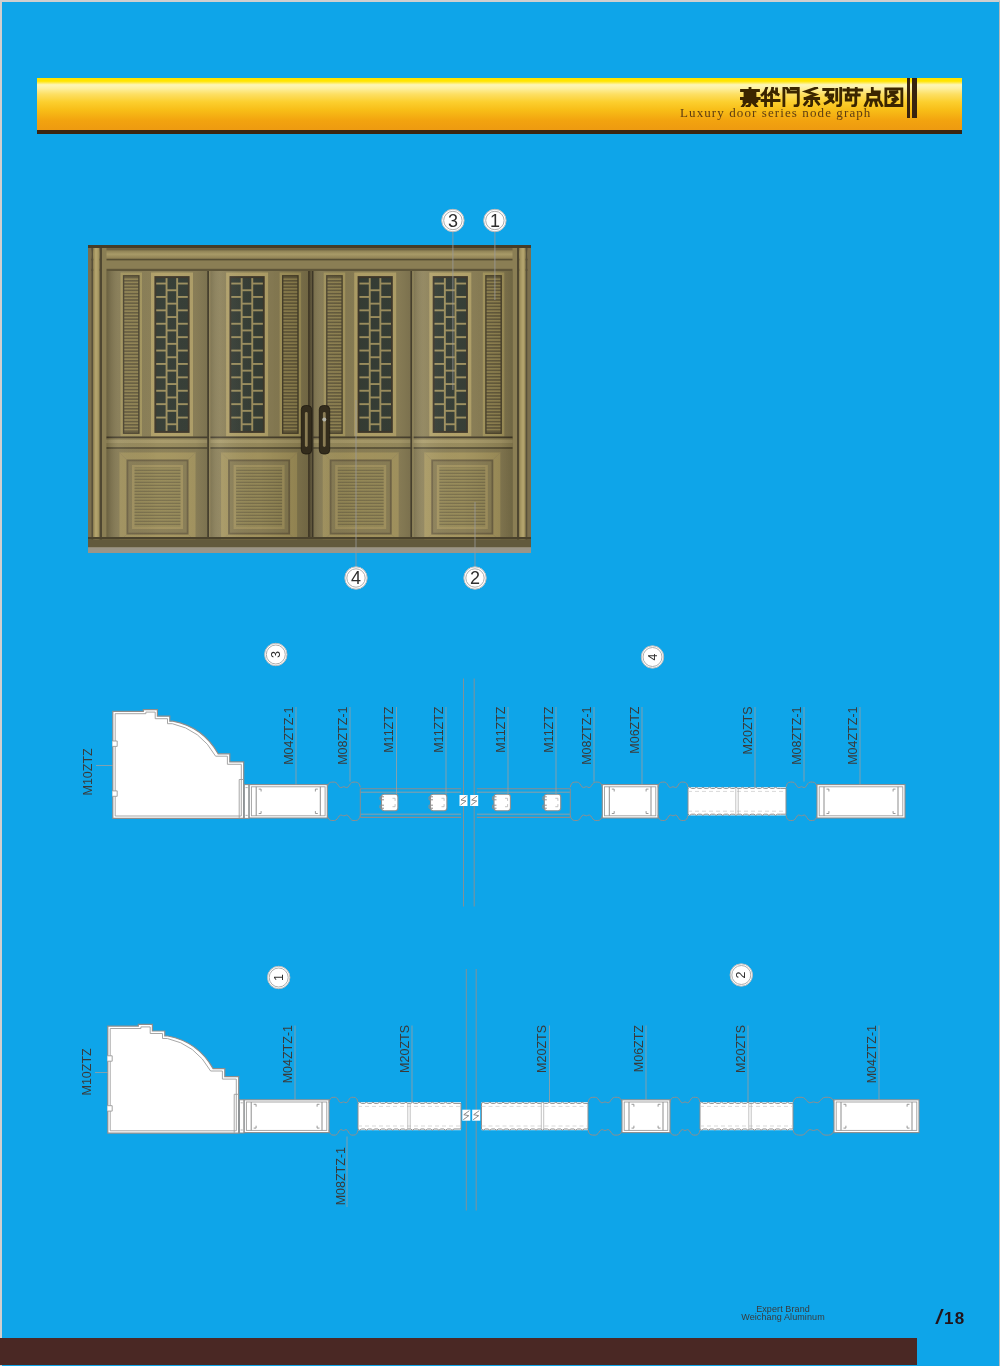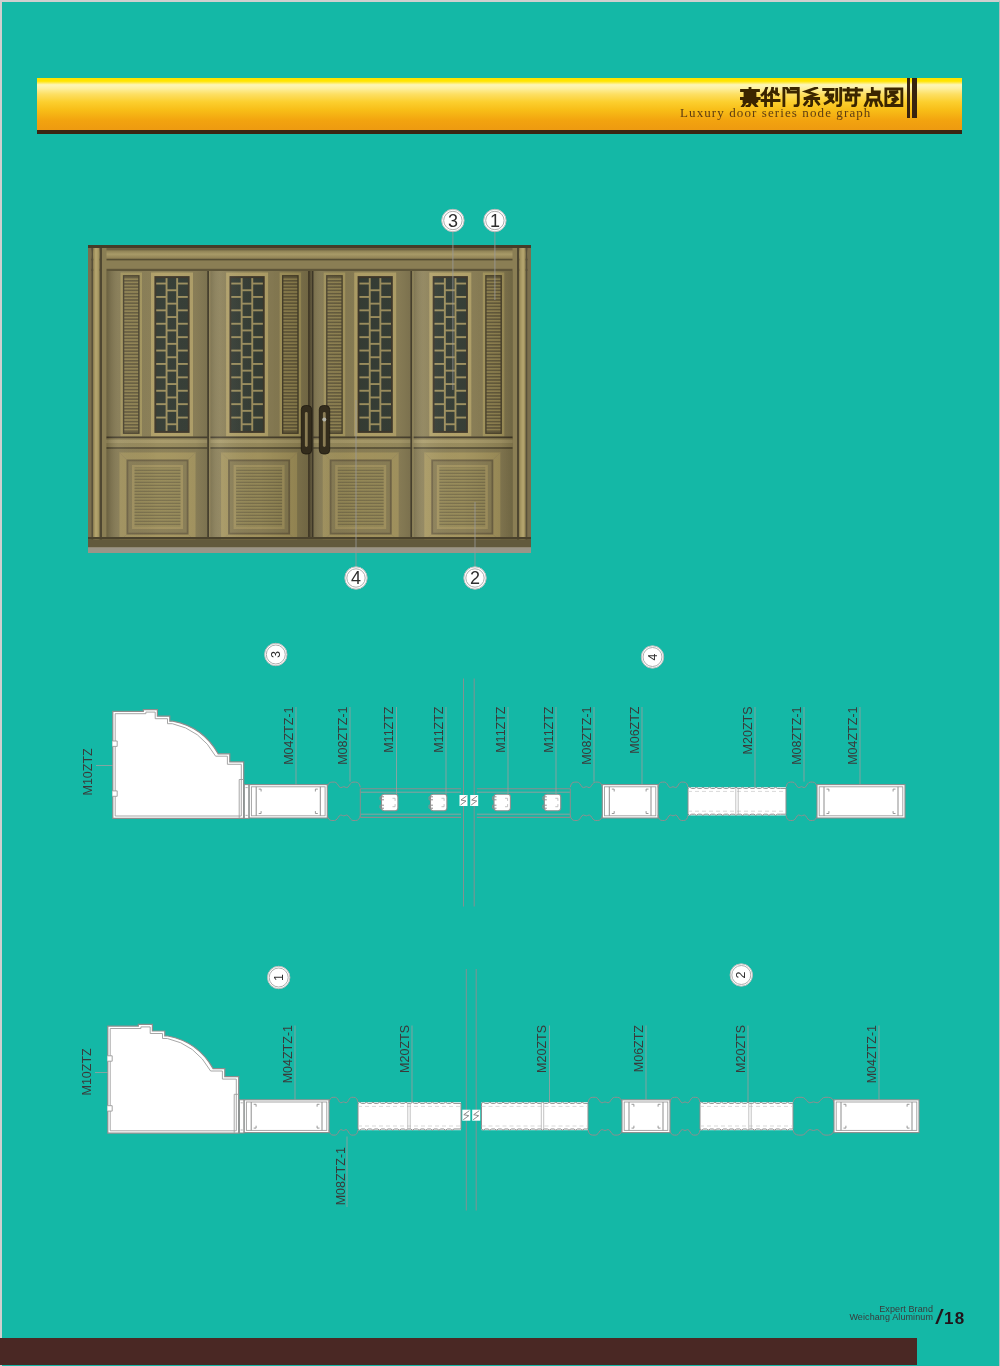--- a/index.html
+++ b/index.html
@@ -1,15 +1,15 @@
 <!DOCTYPE html>
 <html><head><meta charset="utf-8">
 <style>
 html,body{margin:0;padding:0;background:#fff;}
-#page{position:relative;width:1000px;height:1366px;background:#14b8a6;overflow:hidden;font-family:"Liberation Sans",sans-serif;}
+#page{position:relative;width:1000px;height:1366px;background:#0ea5e9;overflow:hidden;font-family:"Liberation Sans",sans-serif;}
 .abs{position:absolute;}
 </style></head>
 <body>
 <div id="page">
 
 <div class="abs" style="left:0px;top:0px;width:997px;height:1364px;border-top:2px solid #cfcfcf;border-left:2px solid #cfcfcf;border-right:1px solid #b9b9b9;border-bottom:1px solid #c9c9c9;"></div>
 
 <div class="abs" style="left:37px;top:78px;width:925px;height:52px;background:linear-gradient(180deg,#ffe400 0%,#ffe400 6%,#fdf6b8 13%,#fdf0a0 20%,#fddf63 31%,#fccf2e 46%,#f8bd17 62%,#f2a30f 82%,#ee9a10 100%);"></div>
 
 <div class="abs" style="left:37px;top:130px;width:925px;height:4.2px;background:#3a2512;"></div>
@@ -588,17 +588,17 @@
 
 <circle cx="356" cy="578" r="11.2" fill="#fff" stroke="#bbbbbb" stroke-width="1"></circle>
       <circle cx="356" cy="578" r="9.2" fill="none" stroke="#adadad" stroke-width="1"></circle>
       <text x="356" y="584.3" text-anchor="middle" font-size="18" fill="#2f2f2f">4</text>
 
 <circle cx="475" cy="578" r="11.2" fill="#fff" stroke="#bbbbbb" stroke-width="1"></circle>
       <circle cx="475" cy="578" r="9.2" fill="none" stroke="#adadad" stroke-width="1"></circle>
       <text x="475" y="584.3" text-anchor="middle" font-size="18" fill="#2f2f2f">2</text>
 </svg>
 
-<div class="abs" style="left:633px;top:1306px;width:300px;text-align:right;font-size:9px;line-height:7.9px;color:#3a3a3a;letter-spacing:0.1px;">Expert Brand<br>Weichang Aluminum</div>
+<div class="abs" style="left:633px;top:1306px;width:300px;text-align:center;font-size:9px;line-height:7.9px;color:#3a3a3a;letter-spacing:0.1px;">Expert Brand<br>Weichang Aluminum</div>
 
 <div class="abs" style="left:936px;top:1304.5px;width:60px;font-weight:bold;color:#21141a;font-size:17px;letter-spacing:1.2px;"><span style="font-size:21px;font-style:italic;margin-right:1px;">/</span>18</div>
 
 <div class="abs" style="left:0px;top:1337.5px;width:916.5px;height:27px;background:#4a2824;"></div>
 </div>
 </body></html>

